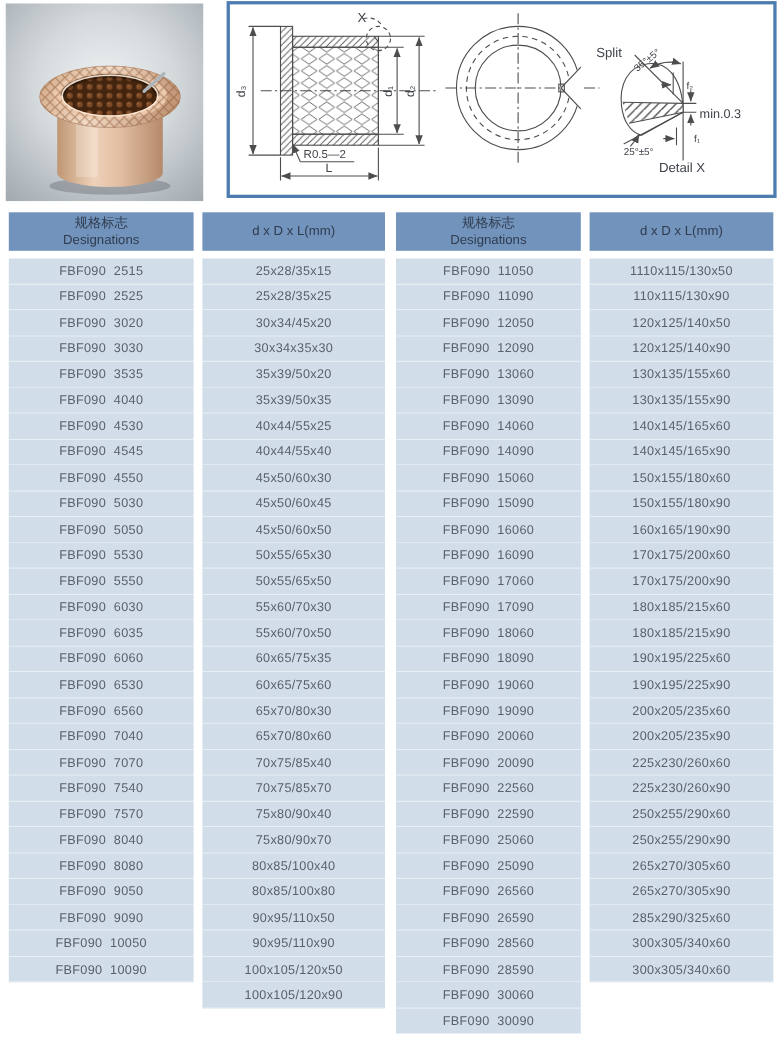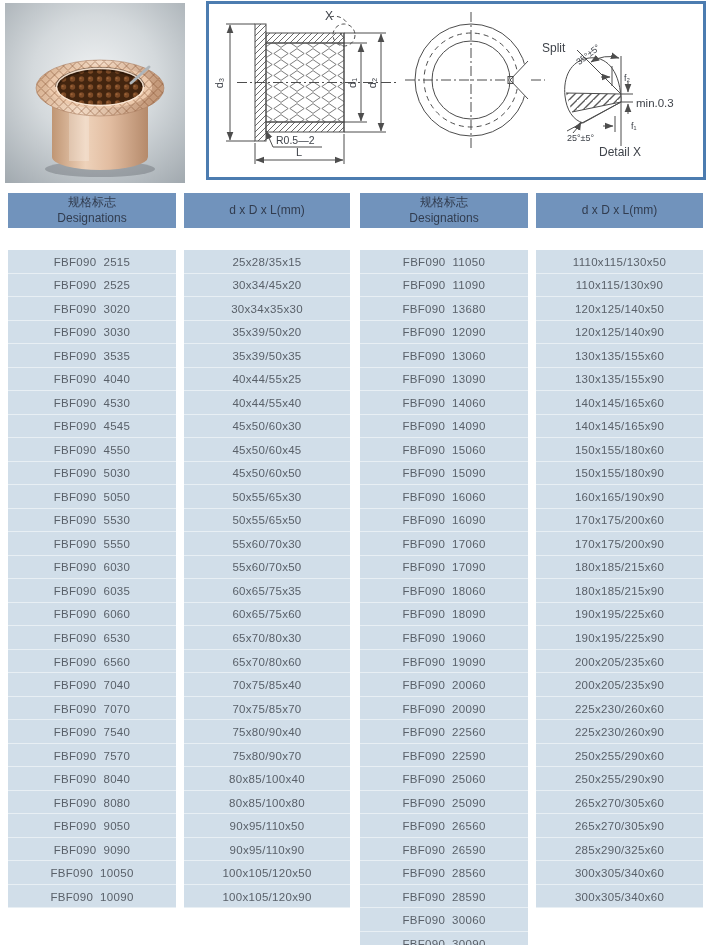--- a/index.html
+++ b/index.html
@@ -19,21 +19,21 @@
   .col{flex:none;}
   .col-w1{width:168px;}
   .col-w2{width:166px;margin-left:8px;}
   .col-w3{width:168px;margin-left:10px;}
   .col-w4{width:167px;margin-left:8px;}
   .col-header{
     height:35px;background:#7193bc;color:#313c4f;
     display:flex;flex-direction:column;justify-content:center;align-items:center;
     font-size:12px;line-height:1.3;text-align:center;
   }
-  .rows{margin-top:22px;background:#d1dee9;}
+  .rows{margin-top:7px;background:#d1dee9;}
   .row-cell{
     height:23.53px;display:flex;align-items:center;justify-content:center;
     font-size:11.5px;color:#596069;letter-spacing:.3px;white-space:pre;
     box-shadow:inset 0 -1px 0 rgba(255,255,255,.5);
   }
 </style>
 </head>
 <body>
 
 <div class="photo-wrap">
@@ -215,20 +215,21 @@
           <div class="row-cell">FBF090  10050</div>
           <div class="row-cell">FBF090  10090</div>
         </div>
     </div>
     <div class="col col-w2">
       <div class="col-header">
         <span>d x D x L(mm)</span>
       </div>
       <div class="rows">
           <div class="row-cell">25x28/35x15</div>
+          <div class="row-cell">25x28/35x25</div>
           <div class="row-cell">30x34/45x20</div>
           <div class="row-cell">30x34x35x30</div>
           <div class="row-cell">35x39/50x20</div>
           <div class="row-cell">35x39/50x35</div>
           <div class="row-cell">40x44/55x25</div>
           <div class="row-cell">40x44/55x40</div>
           <div class="row-cell">45x50/60x30</div>
           <div class="row-cell">45x50/60x45</div>
           <div class="row-cell">45x50/60x50</div>
           <div class="row-cell">50x55/65x30</div>
@@ -252,21 +253,21 @@
         </div>
     </div>
     <div class="col col-w3">
       <div class="col-header">
         <span>规格标志</span>
         <span>Designations</span>
       </div>
       <div class="rows">
           <div class="row-cell">FBF090  11050</div>
           <div class="row-cell">FBF090  11090</div>
-          <div class="row-cell">FBF090  13680</div>
+          <div class="row-cell">FBF090  12050</div>
           <div class="row-cell">FBF090  12090</div>
           <div class="row-cell">FBF090  13060</div>
           <div class="row-cell">FBF090  13090</div>
           <div class="row-cell">FBF090  14060</div>
           <div class="row-cell">FBF090  14090</div>
           <div class="row-cell">FBF090  15060</div>
           <div class="row-cell">FBF090  15090</div>
           <div class="row-cell">FBF090  16060</div>
           <div class="row-cell">FBF090  16090</div>
           <div class="row-cell">FBF090  17060</div>

